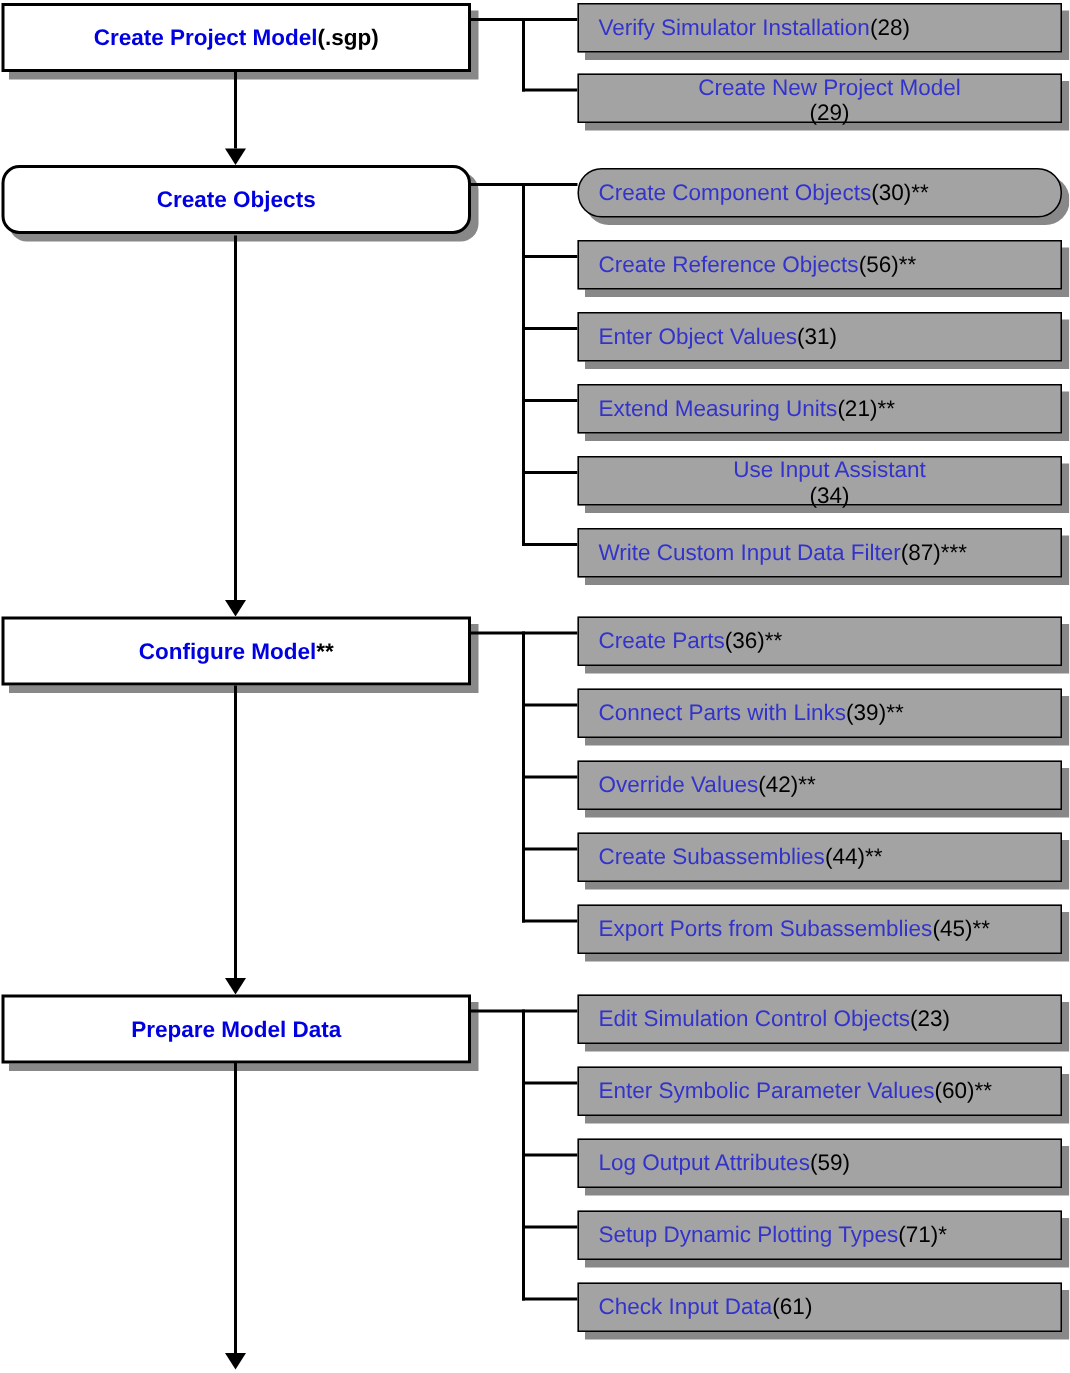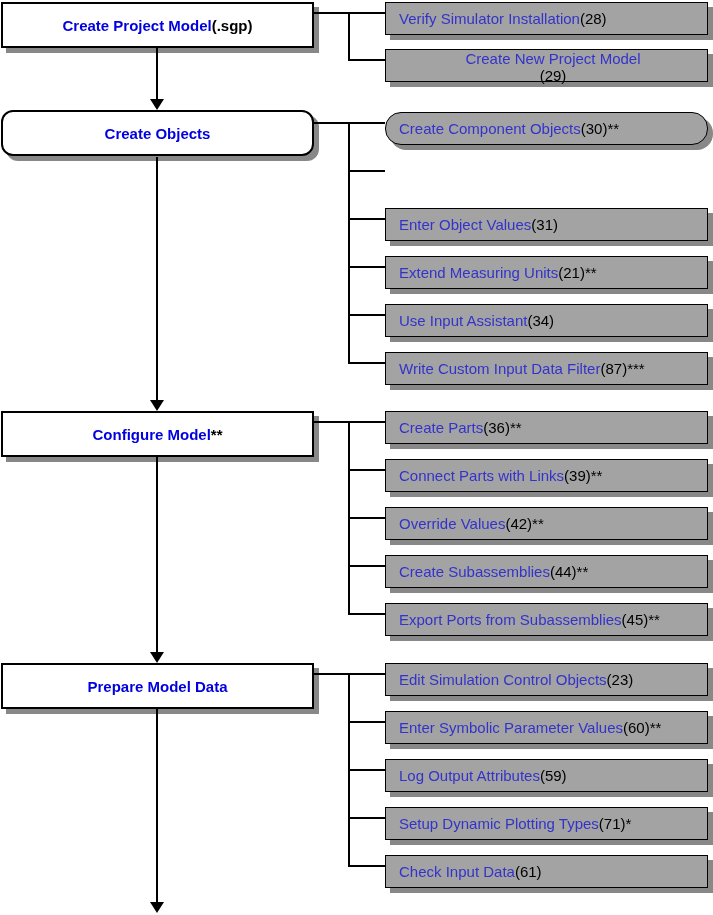--- a/index.html
+++ b/index.html
@@ -74,29 +74,33 @@
   <div class="h-line" style="top:170px;left:348px;width:37px"></div>
   <div class="h-line" style="top:218px;left:348px;width:37px"></div>
   <div class="h-line" style="top:266px;left:348px;width:37px"></div>
   <div class="h-line" style="top:314px;left:348px;width:37px"></div>
   <div class="h-line" style="top:362px;left:348px;width:37px"></div>
 
   <div class="rbox" style="top:112px;border-radius:16px;">
     <span class="rlabel">Create Component Objects</span>
       <span class="rsuffix"> (30)**</span>
   </div>
+  <div class="rbox" style="top:160px;">
+    <span class="rlabel">Create Reference Objects</span>
+      <span class="rsuffix"> (56)**</span>
+  </div>
   <div class="rbox" style="top:208px;">
     <span class="rlabel">Enter Object Values</span>
       <span class="rsuffix"> (31)</span>
   </div>
   <div class="rbox" style="top:256px;">
     <span class="rlabel">Extend Measuring Units</span>
       <span class="rsuffix"> (21)**</span>
   </div>
-  <div class="rbox" style="top:304px;">
+  <div class="rbox" style="top:304px;flex-direction:column;">
     <span class="rlabel">Use Input Assistant</span>
       <span class="rsuffix"> (34)</span>
   </div>
   <div class="rbox" style="top:352px;">
     <span class="rlabel">Write Custom Input Data Filter</span>
       <span class="rsuffix"> (87)***</span>
   </div>
 
   <div class="arrow-shaft" style="top:157px;height:243px"></div>
   <div class="arrow-head" style="top:400px"></div>

